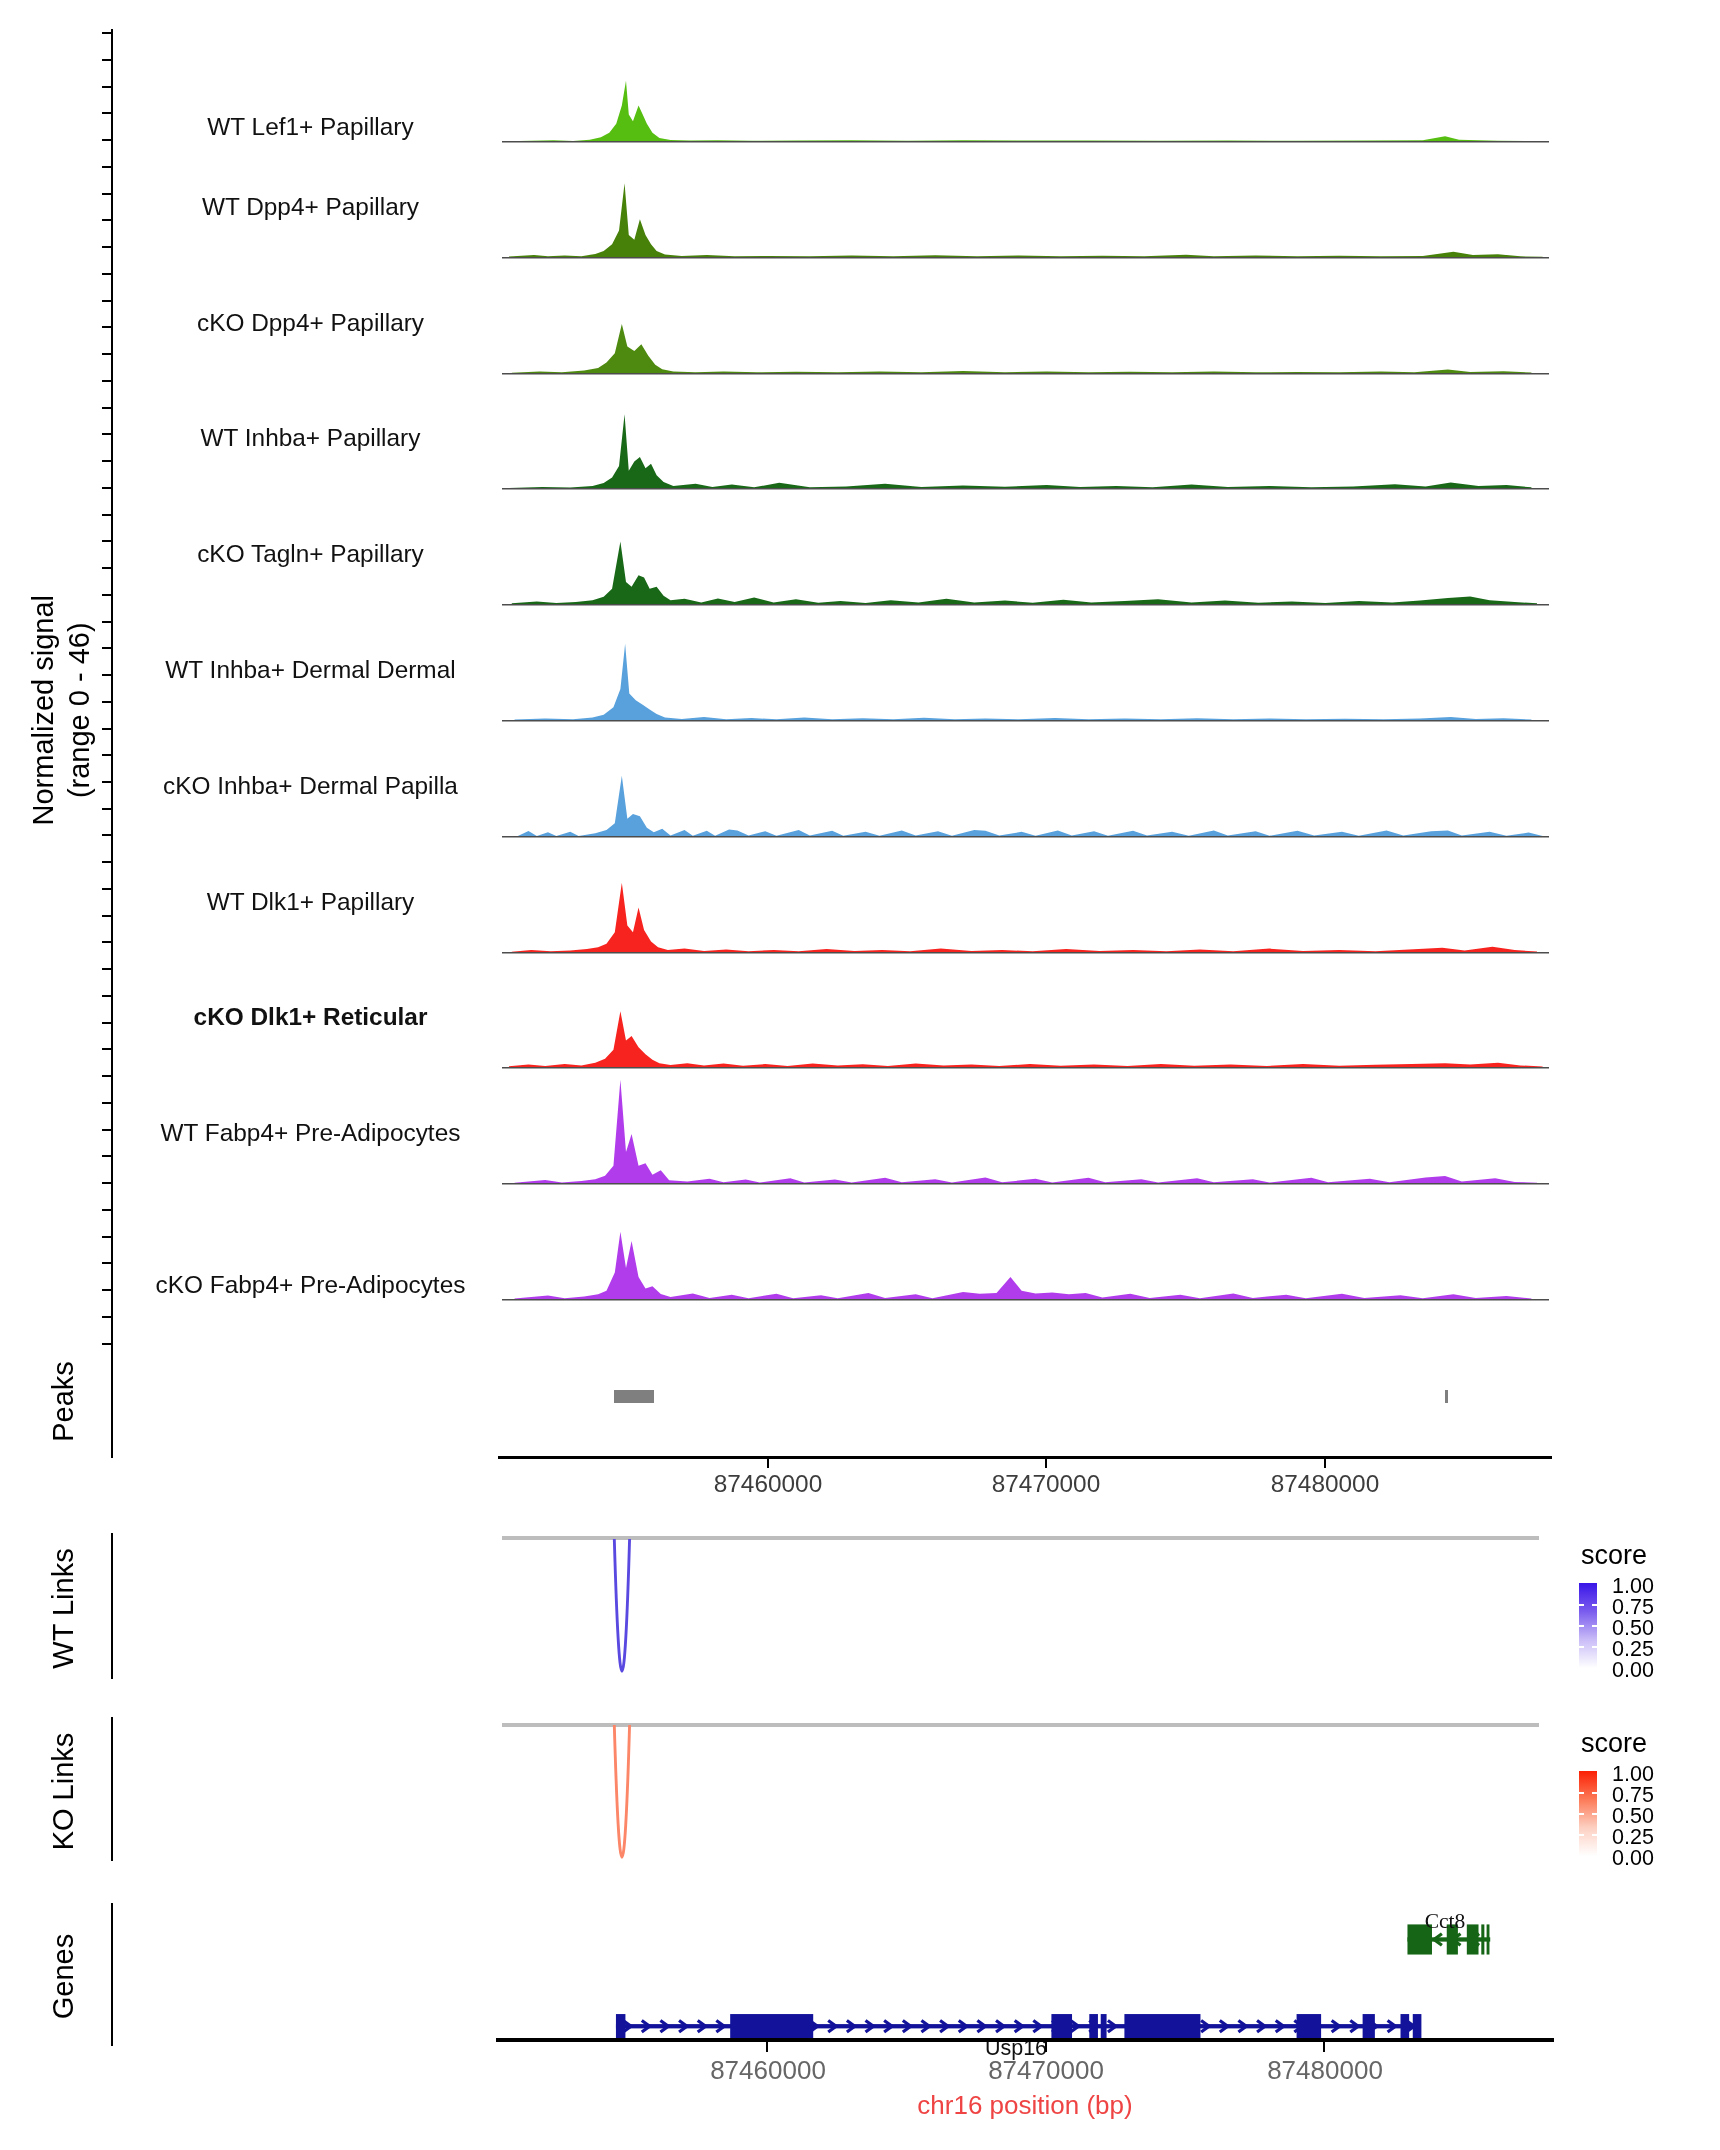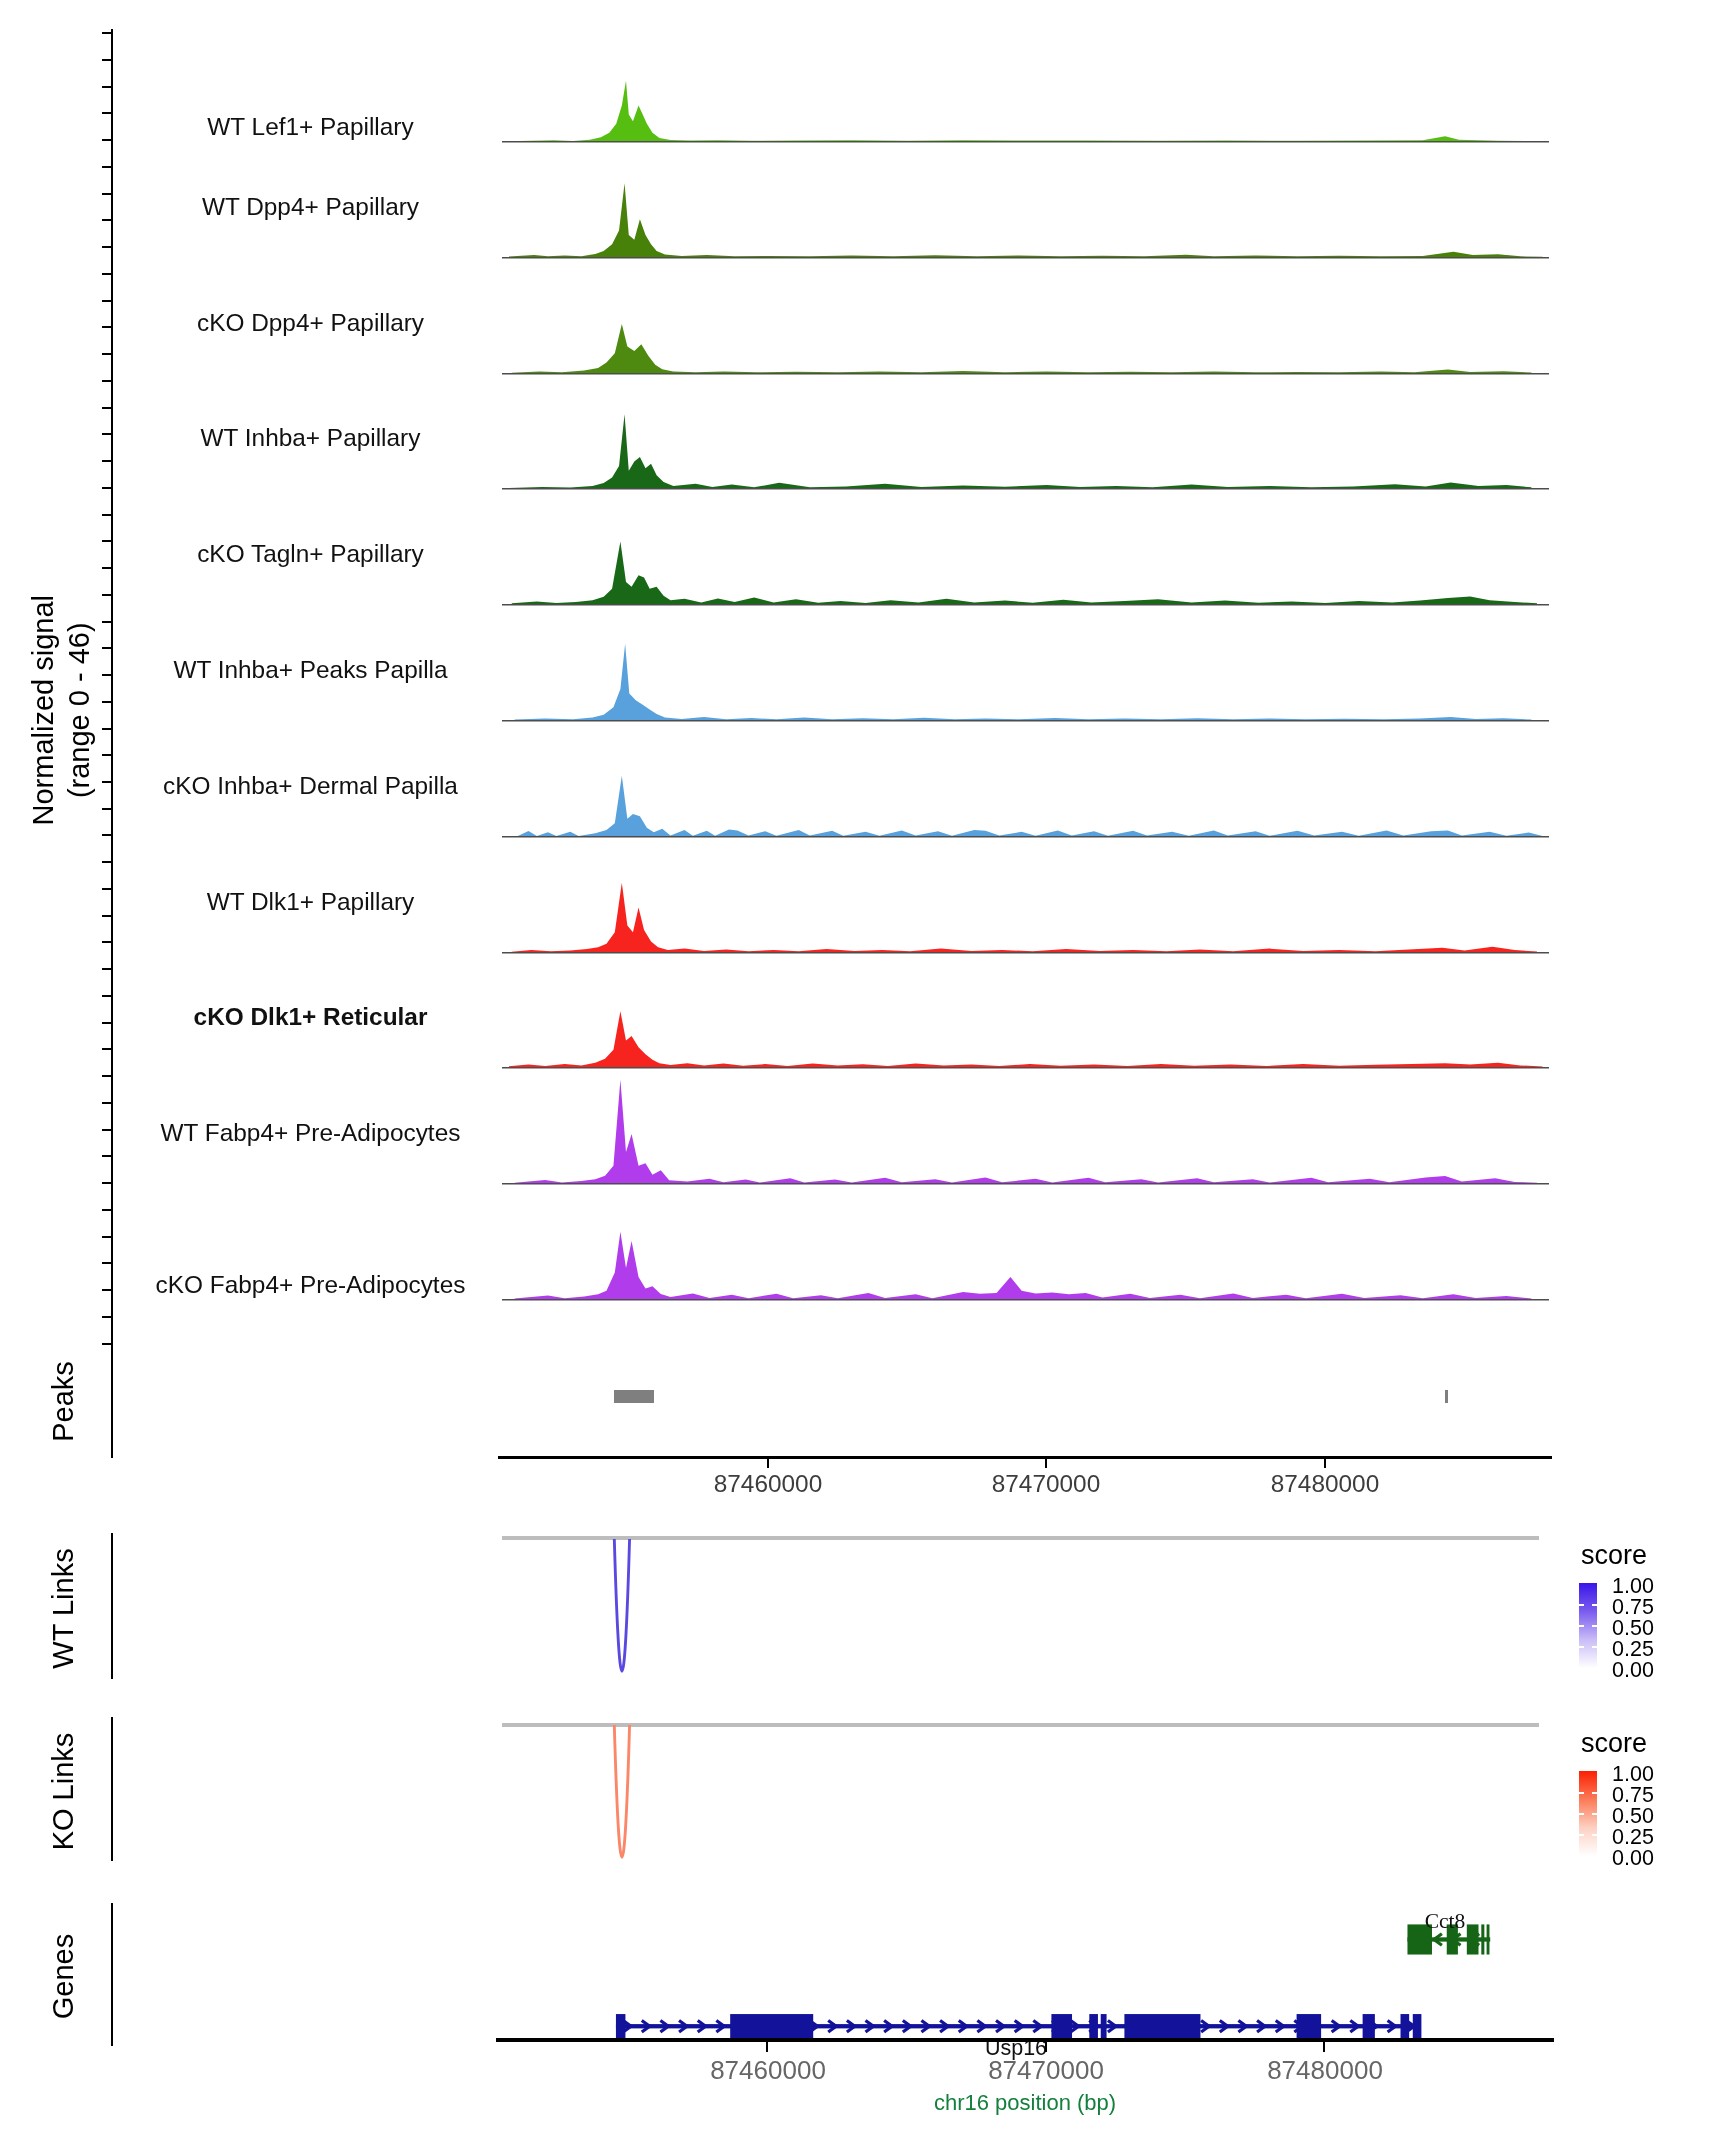--- a/index.html
+++ b/index.html
@@ -14,21 +14,21 @@
   .tick-mark{position:absolute;width:2.2px;background:#000;}
   .tick-label-top{position:absolute;font-size:24.4px;color:#3d3d3d;transform:translateX(-50%);}
   .tick-label-bot{position:absolute;font-size:26px;color:#666;transform:translateX(-50%);}
   .axis-line{position:absolute;background:#000;}
   .gray-line{position:absolute;background:#bdbdbd;height:3.6px;}
   .legend-title{position:absolute;font-size:27px;color:#000;}
   .legend-bar{position:absolute;width:18px;}
   .legend-bar .bar-dash{position:absolute;width:5px;height:2.2px;background:#fff;}
   .legend-tick{position:absolute;font-size:21.5px;color:#000;line-height:1;}
   .gene-label{position:absolute;font-size:21.5px;color:#111;transform:translateX(-50%);}
-  .axis-title{position:absolute;font-size:22px;color:#15803d;transform:translateX(-50%);}
+  .axis-title{position:absolute;font-size:26px;color:#ef4444;transform:translateX(-50%);}
   svg{position:absolute;overflow:visible;}
 </style>
 </head>
 <body>
 
 <div class="fig">
 
   <div class="rot-label" style="left:-333px;top:674px;width:789px;line-height:1.25;">
     <div>Normalized signal</div>
     <div>(range 0 - 46)</div>
@@ -116,21 +116,21 @@
       <div class="track-label" style="left: 124px; top: 425px;">WT Inhba+ Papillary</div>
       <svg width="1047" height="108" style="left: 502px; top: 382px;" viewBox="0 0 1460 150">
         <path d="M 9.7,148.5 L 9.7,147.6 L 56.3,146.0 L 95.2,146.9 L 126.3,144.7 L 141.8,140.6 L 153.5,132.7 L 163.2,117.0 L 170.9,44.5 L 176.8,123.3 L 184.5,110.7 L 192.3,104.4 L 200.1,120.1 L 207.8,113.8 L 215.6,129.6 L 225.3,139.0 L 238.9,144.7 L 270.0,141.6 L 293.3,146.0 L 320.5,142.8 L 351.6,146.6 L 386.6,140.3 L 429.3,146.3 L 479.8,145.3 L 534.2,141.6 L 584.7,146.0 L 643.0,144.1 L 701.3,145.7 L 759.5,143.5 L 806.1,146.0 L 856.7,144.7 L 907.2,146.3 L 961.5,142.8 L 1012.1,146.0 L 1070.3,144.7 L 1128.6,146.3 L 1186.9,145.3 L 1245.2,142.2 L 1287.9,145.3 L 1322.9,139.7 L 1361.7,144.7 L 1400.6,143.5 L 1435.5,146.6 L 1435.5,148.5 Z" fill="#186818" stroke="none"></path>
         <line x1="0" y1="148.5" x2="1460" y2="148.5" stroke="#4d4d4d" stroke-width="2"></line>
       </svg>
       <div class="track-label" style="left: 124px; top: 541px;">cKO Tagln+ Papillary</div>
       <svg width="1047" height="108" style="left: 502px; top: 498px;" viewBox="0 0 1460 150">
         <path d="M 13.6,148.5 L 13.6,146.6 L 48.6,144.1 L 75.8,146.0 L 103.0,144.7 L 126.3,142.2 L 141.8,137.5 L 153.5,126.4 L 165.1,60.2 L 172.9,117.0 L 180.7,123.3 L 190.4,107.5 L 198.1,110.7 L 205.9,126.4 L 215.6,123.3 L 225.3,135.9 L 235.0,142.2 L 254.5,140.3 L 277.8,145.3 L 301.1,139.7 L 324.4,144.7 L 351.6,138.4 L 378.8,145.3 L 409.9,140.9 L 441.0,145.7 L 472.0,143.5 L 507.0,146.0 L 542.0,142.2 L 580.8,145.3 L 619.7,140.3 L 658.5,145.3 L 701.3,142.8 L 740.1,145.7 L 782.8,141.6 L 821.7,145.3 L 868.3,143.5 L 914.9,140.9 L 961.5,145.3 L 1008.2,142.8 L 1054.8,145.7 L 1101.4,144.1 L 1148.0,146.0 L 1194.7,143.5 L 1241.3,145.3 L 1280.1,142.8 L 1319.0,139.0 L 1350.1,137.2 L 1377.2,142.2 L 1412.2,144.7 L 1443.3,146.6 L 1443.3,148.5 Z" fill="#186818" stroke="none"></path>
         <line x1="0" y1="148.5" x2="1460" y2="148.5" stroke="#4d4d4d" stroke-width="2"></line>
       </svg>
-      <div class="track-label" style="left: 124px; top: 657px;">WT Inhba+ Peaks Papilla</div>
+      <div class="track-label" style="left: 124px; top: 657px;">WT Inhba+ Dermal Dermal</div>
       <svg width="1047" height="108" style="left: 502px; top: 614px;" viewBox="0 0 1460 150">
         <path d="M 17.5,148.5 L 17.5,146.9 L 60.2,145.3 L 99.1,146.6 L 126.3,144.1 L 141.8,140.3 L 155.4,129.6 L 165.1,104.4 L 171.7,41.3 L 177.5,110.7 L 186.5,120.1 L 196.2,126.4 L 205.9,132.7 L 215.6,139.0 L 227.3,144.1 L 250.6,146.0 L 281.7,143.5 L 312.7,146.3 L 347.7,144.7 L 382.7,146.6 L 421.5,144.1 L 460.4,146.3 L 503.1,145.0 L 545.8,146.6 L 588.6,144.4 L 631.3,146.3 L 674.1,145.3 L 720.7,146.6 L 771.2,144.7 L 817.8,146.3 L 868.3,145.3 L 918.8,146.6 L 969.3,145.0 L 1019.8,146.6 L 1070.3,145.3 L 1120.8,146.6 L 1175.2,145.7 L 1229.6,146.6 L 1280.1,145.3 L 1322.9,143.5 L 1357.8,146.0 L 1396.7,145.0 L 1435.5,146.9 L 1435.5,148.5 Z" fill="#58a1dc" stroke="none"></path>
         <line x1="0" y1="148.5" x2="1460" y2="148.5" stroke="#4d4d4d" stroke-width="2"></line>
       </svg>
       <div class="track-label" style="left: 124px; top: 773px;">cKO Inhba+ Dermal Papilla</div>
       <svg width="1047" height="108" style="left: 502px; top: 730px;" viewBox="0 0 1460 150">
         <path d="M 21.4,148.5 L 21.4,147.9 L 36.9,140.6 L 48.6,147.6 L 64.1,142.2 L 75.8,147.6 L 95.2,141.6 L 106.8,147.6 L 130.1,143.8 L 145.7,139.0 L 157.3,129.6 L 167.1,63.4 L 174.8,123.3 L 182.6,117.0 L 192.3,120.1 L 202.0,135.9 L 211.7,142.2 L 223.4,137.5 L 235.0,146.9 L 254.5,139.0 L 266.1,147.2 L 285.6,140.3 L 297.2,147.2 L 316.6,138.4 L 328.3,139.7 L 343.8,146.9 L 367.1,140.9 L 382.7,147.2 L 413.8,139.0 L 429.3,146.9 L 460.4,140.3 L 475.9,147.2 L 507.0,141.6 L 526.4,147.2 L 557.5,139.7 L 576.9,146.9 L 608.0,140.9 L 627.4,147.2 L 658.5,139.0 L 674.1,140.3 L 693.5,146.9 L 724.6,141.6 L 744.0,147.2 L 775.1,139.7 L 794.5,146.9 L 825.6,140.9 L 845.0,147.2 L 880.0,140.3 L 899.4,146.9 L 934.4,141.6 L 957.7,147.2 L 992.6,139.7 L 1012.1,146.9 L 1050.9,140.9 L 1070.3,147.2 L 1109.2,140.3 L 1132.5,146.9 L 1171.3,141.6 L 1194.7,147.2 L 1233.5,139.7 L 1256.8,146.9 L 1295.7,140.9 L 1319.0,139.7 L 1338.4,146.9 L 1377.2,141.6 L 1400.6,147.2 L 1431.6,142.8 L 1451.1,147.6 L 1451.1,148.5 Z" fill="#58a1dc" stroke="none"></path>
         <line x1="0" y1="148.5" x2="1460" y2="148.5" stroke="#4d4d4d" stroke-width="2"></line>
       </svg>
       <div class="track-label" style="left: 124px; top: 889px;">WT Dlk1+ Papillary</div>

